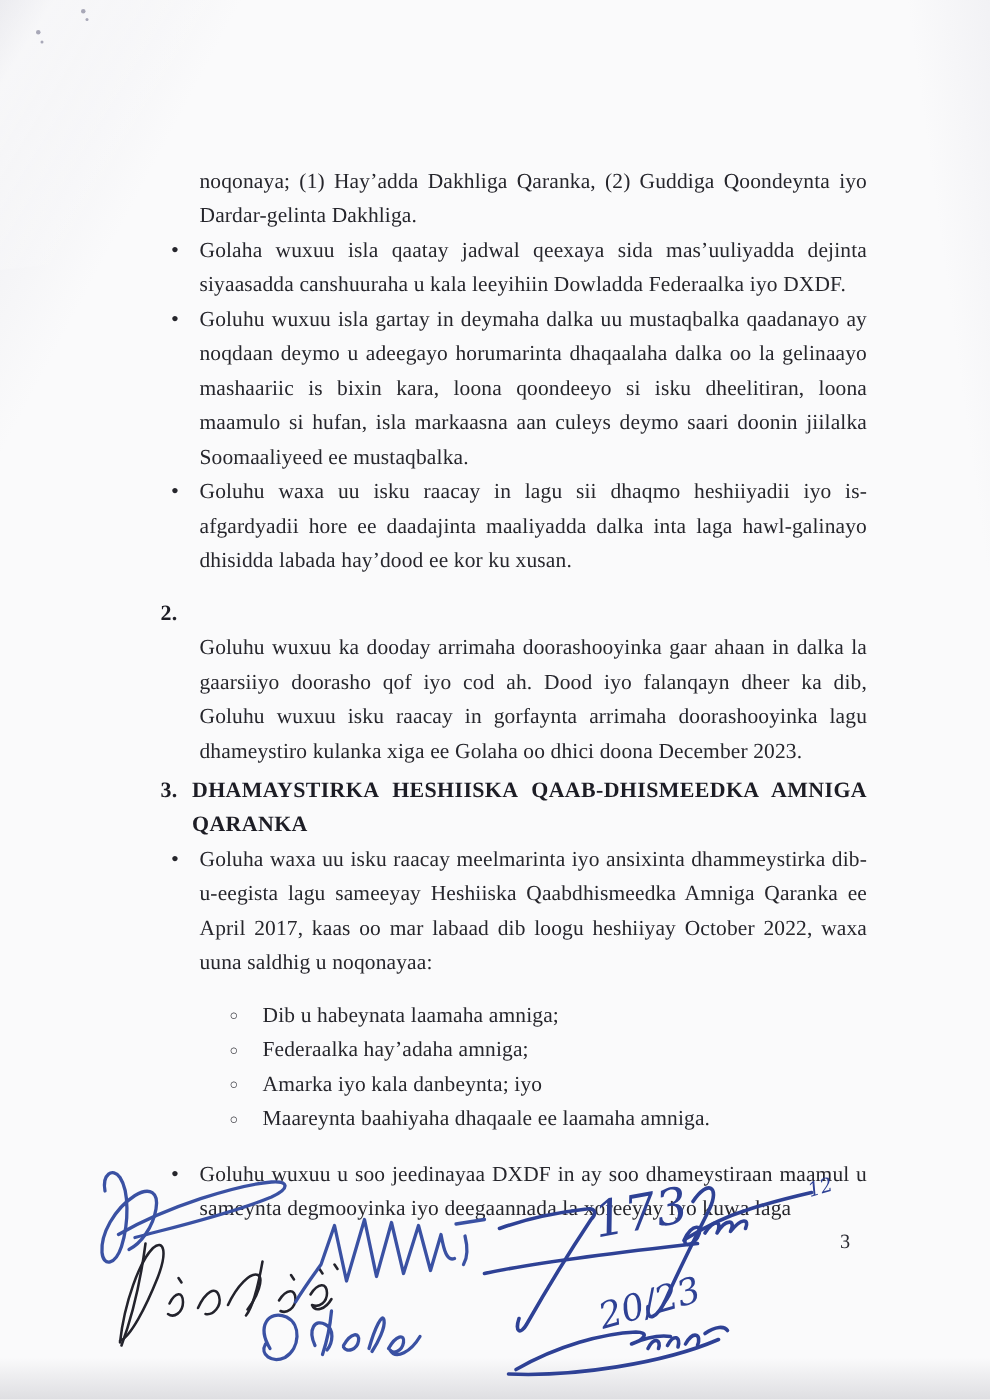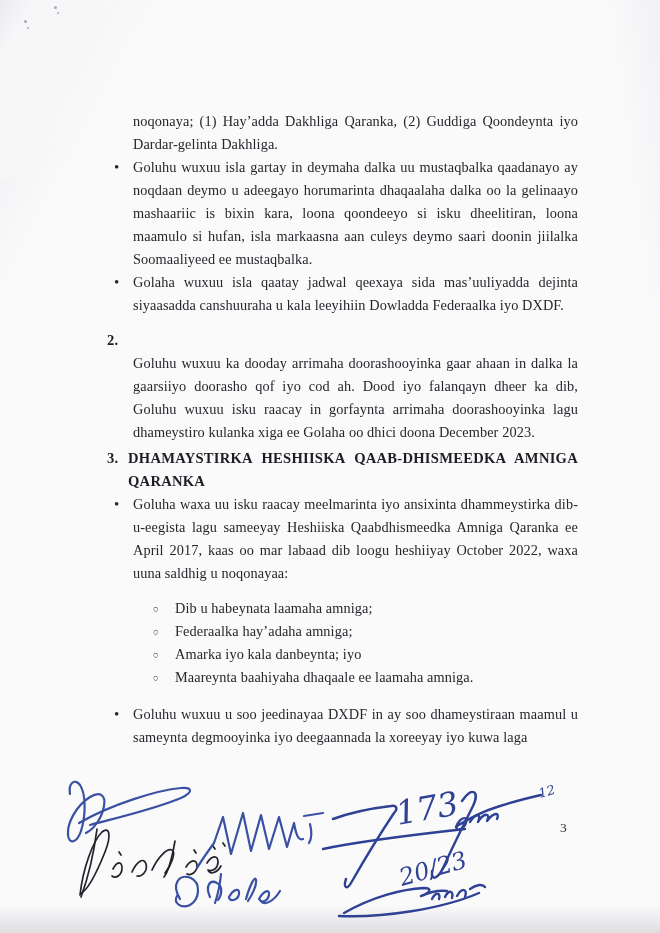--- a/index.html
+++ b/index.html
@@ -54,22 +54,23 @@
   <div class="crease"></div>
   <div class="speck s1"></div>
   <div class="speck s2"></div>
   <div class="speck s3"></div>
   <div class="speck s4"></div>
 
   <div class="content">
     <p class="indent">noqonaya; (1) Hay’adda Dakhliga Qaranka, (2) Guddiga Qoondeynta iyo Dardar-gelinta Dakhliga.</p>
 
     <ul class="bullets">
+      <li><span>Golaha wuxuu isla qaatay jadwal qeexaya sida mas’uuliyadda dejinta siyaasadda canshuuraha u kala leeyihiin Dowladda Federaalka iyo DXDF.</span></li>
       <li><span>Goluhu wuxuu isla gartay in deymaha dalka uu mustaqbalka qaadanayo ay noqdaan deymo u adeegayo horumarinta dhaqaalaha dalka oo la gelinaayo mashaariic is bixin kara, loona qoondeeyo si isku dheelitiran, loona maamulo si hufan, isla markaasna aan culeys deymo saari doonin jiilalka Soomaaliyeed ee mustaqbalka.</span></li>
-      <li><span>Golaha wuxuu isla qaatay jadwal qeexaya sida mas’uuliyadda dejinta siyaasadda canshuuraha u kala leeyihiin Dowladda Federaalka iyo DXDF.</span></li>
+      <li><span>Goluhu waxa uu isku raacay in lagu sii dhaqmo heshiiyadii iyo is-afgardyadii hore ee daadajinta maaliyadda dalka inta laga hawl-galinayo dhisidda labada hay’dood ee kor ku xusan.</span></li>
     </ul>
 
     <div class="heading">
       <span class="hnum">2.</span>
     </div>
     <p class="indent">Goluhu wuxuu ka dooday arrimaha doorashooyinka gaar ahaan in dalka la gaarsiiyo doorasho qof iyo cod ah. Dood iyo falanqayn dheer ka dib, Goluhu wuxuu isku raacay in gorfaynta arrimaha doorashooyinka lagu dhameystiro kulanka xiga ee Golaha oo dhici doona December 2023.</p>
 
     <div class="heading tight">
       <span class="hnum">3.</span>
       <span class="htitle">DHAMAYSTIRKA HESHIISKA QAAB-DHISMEEDKA AMNIGA QARANKA</span>

